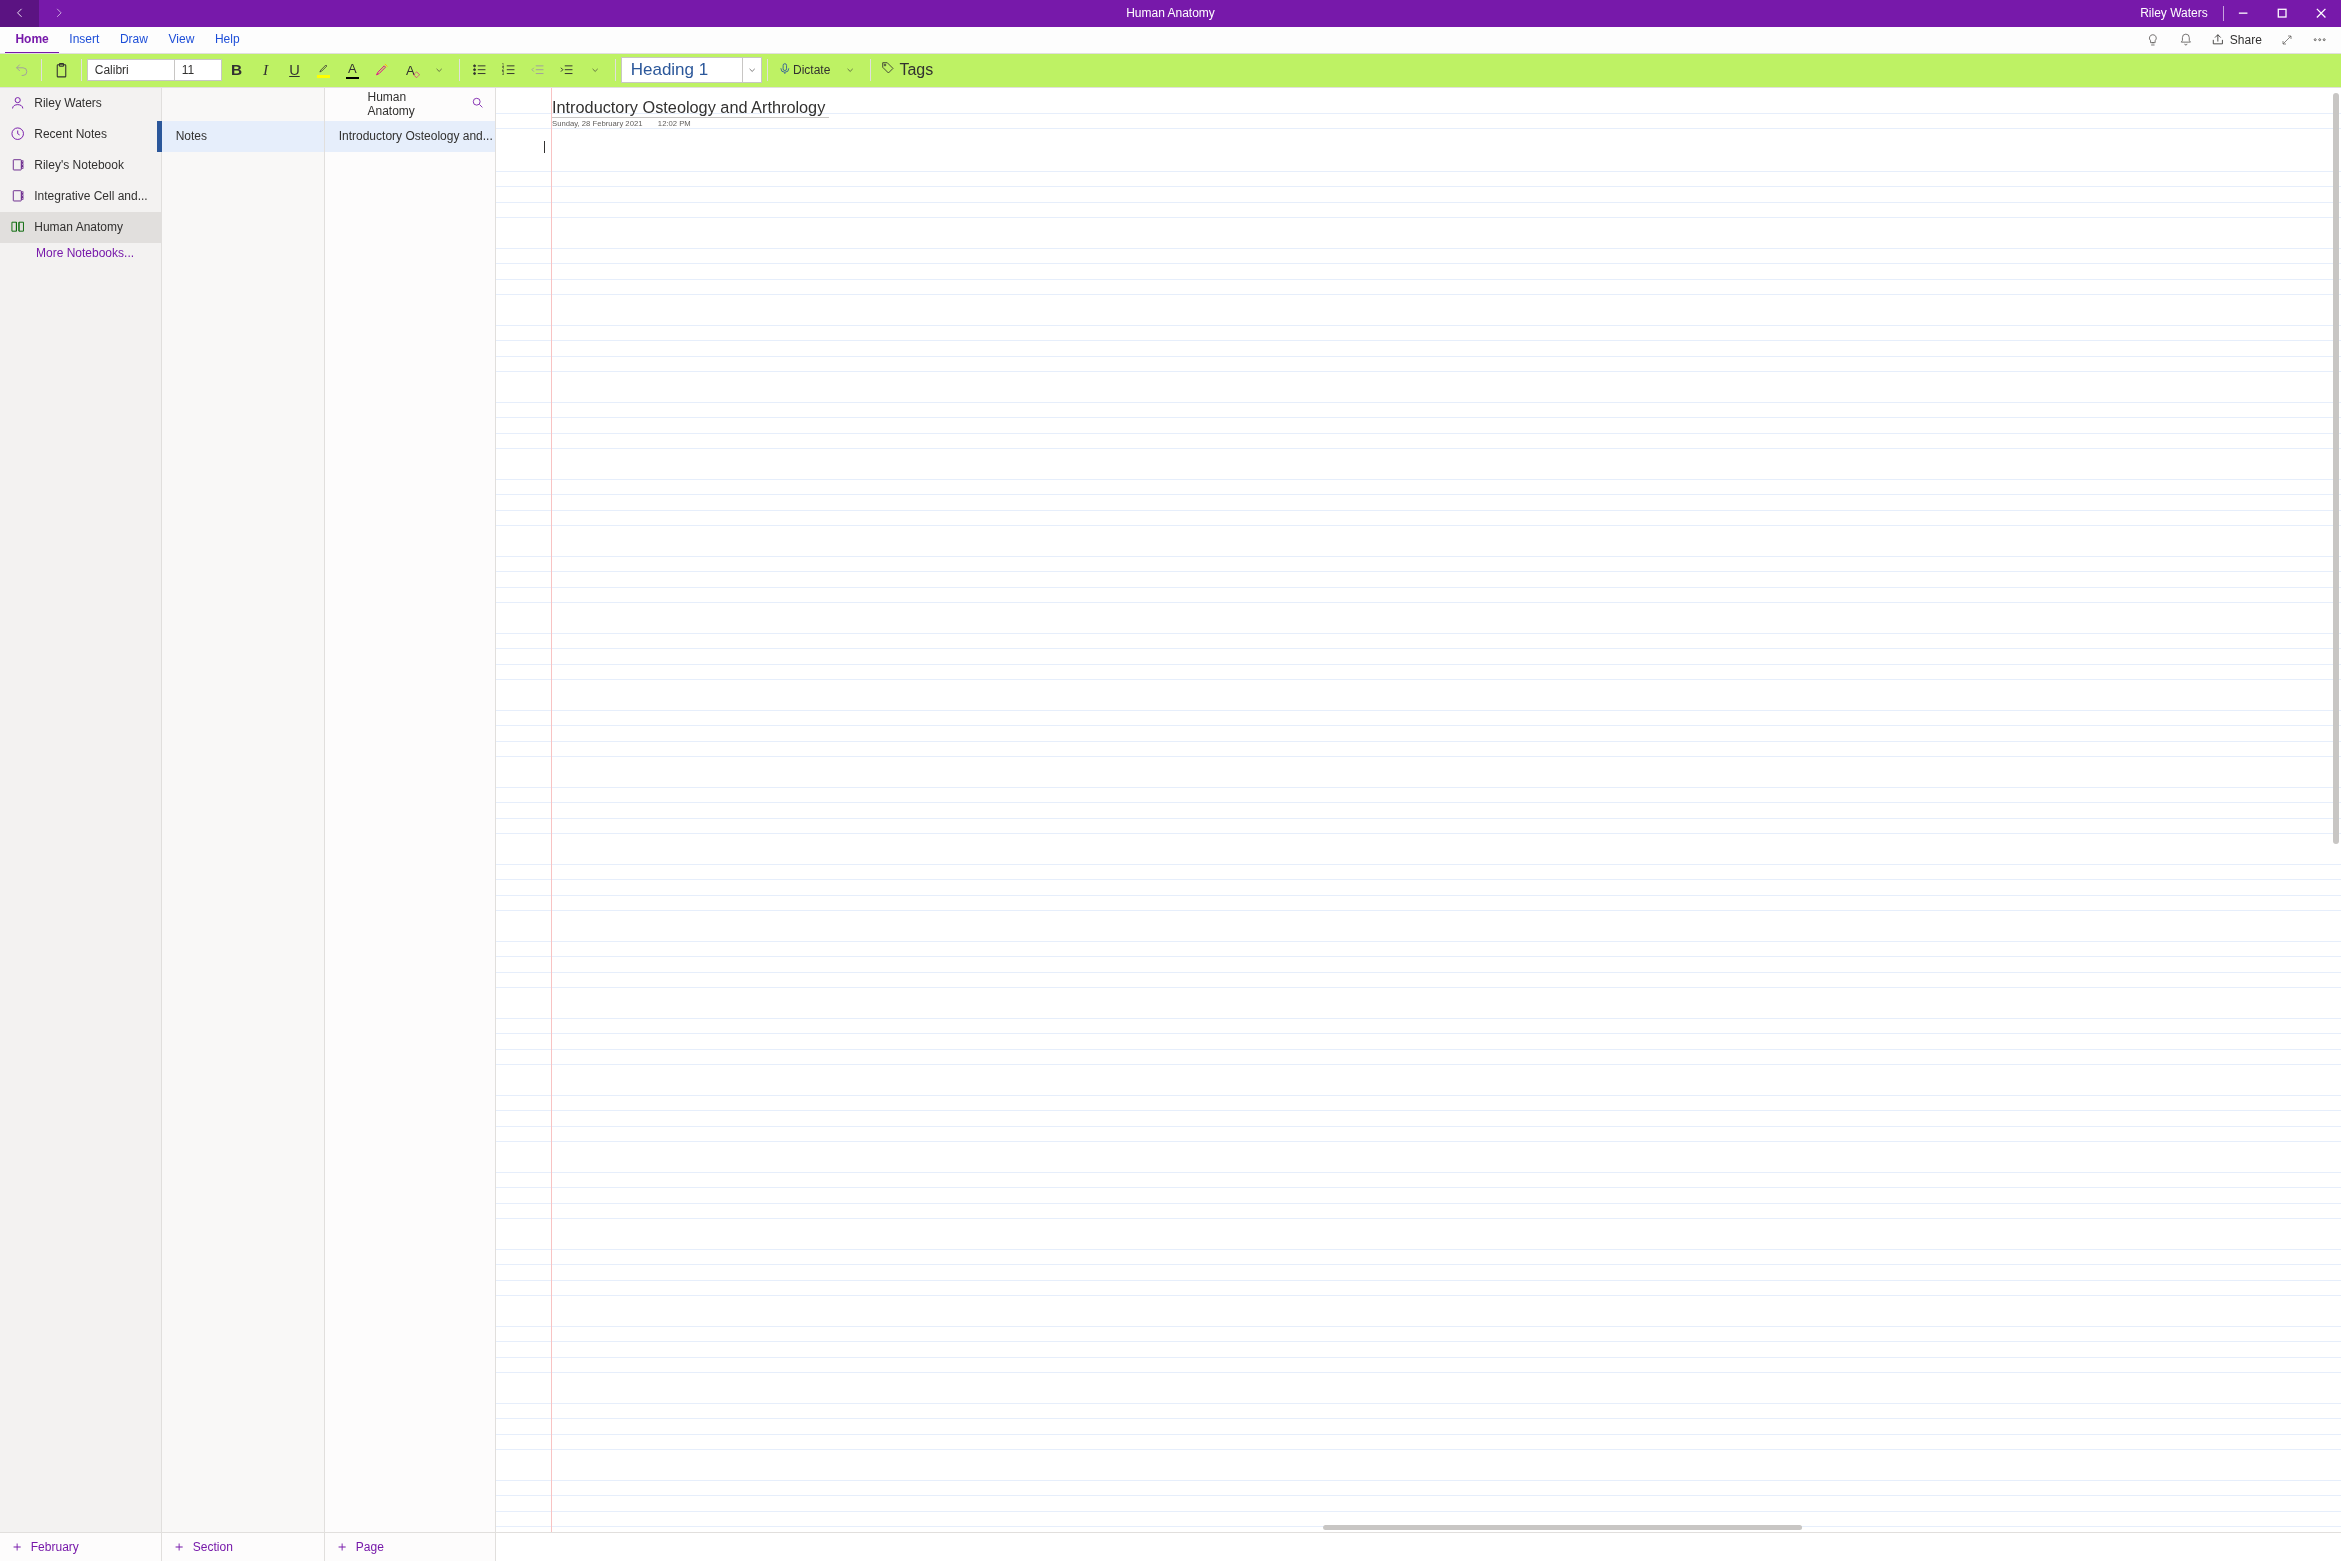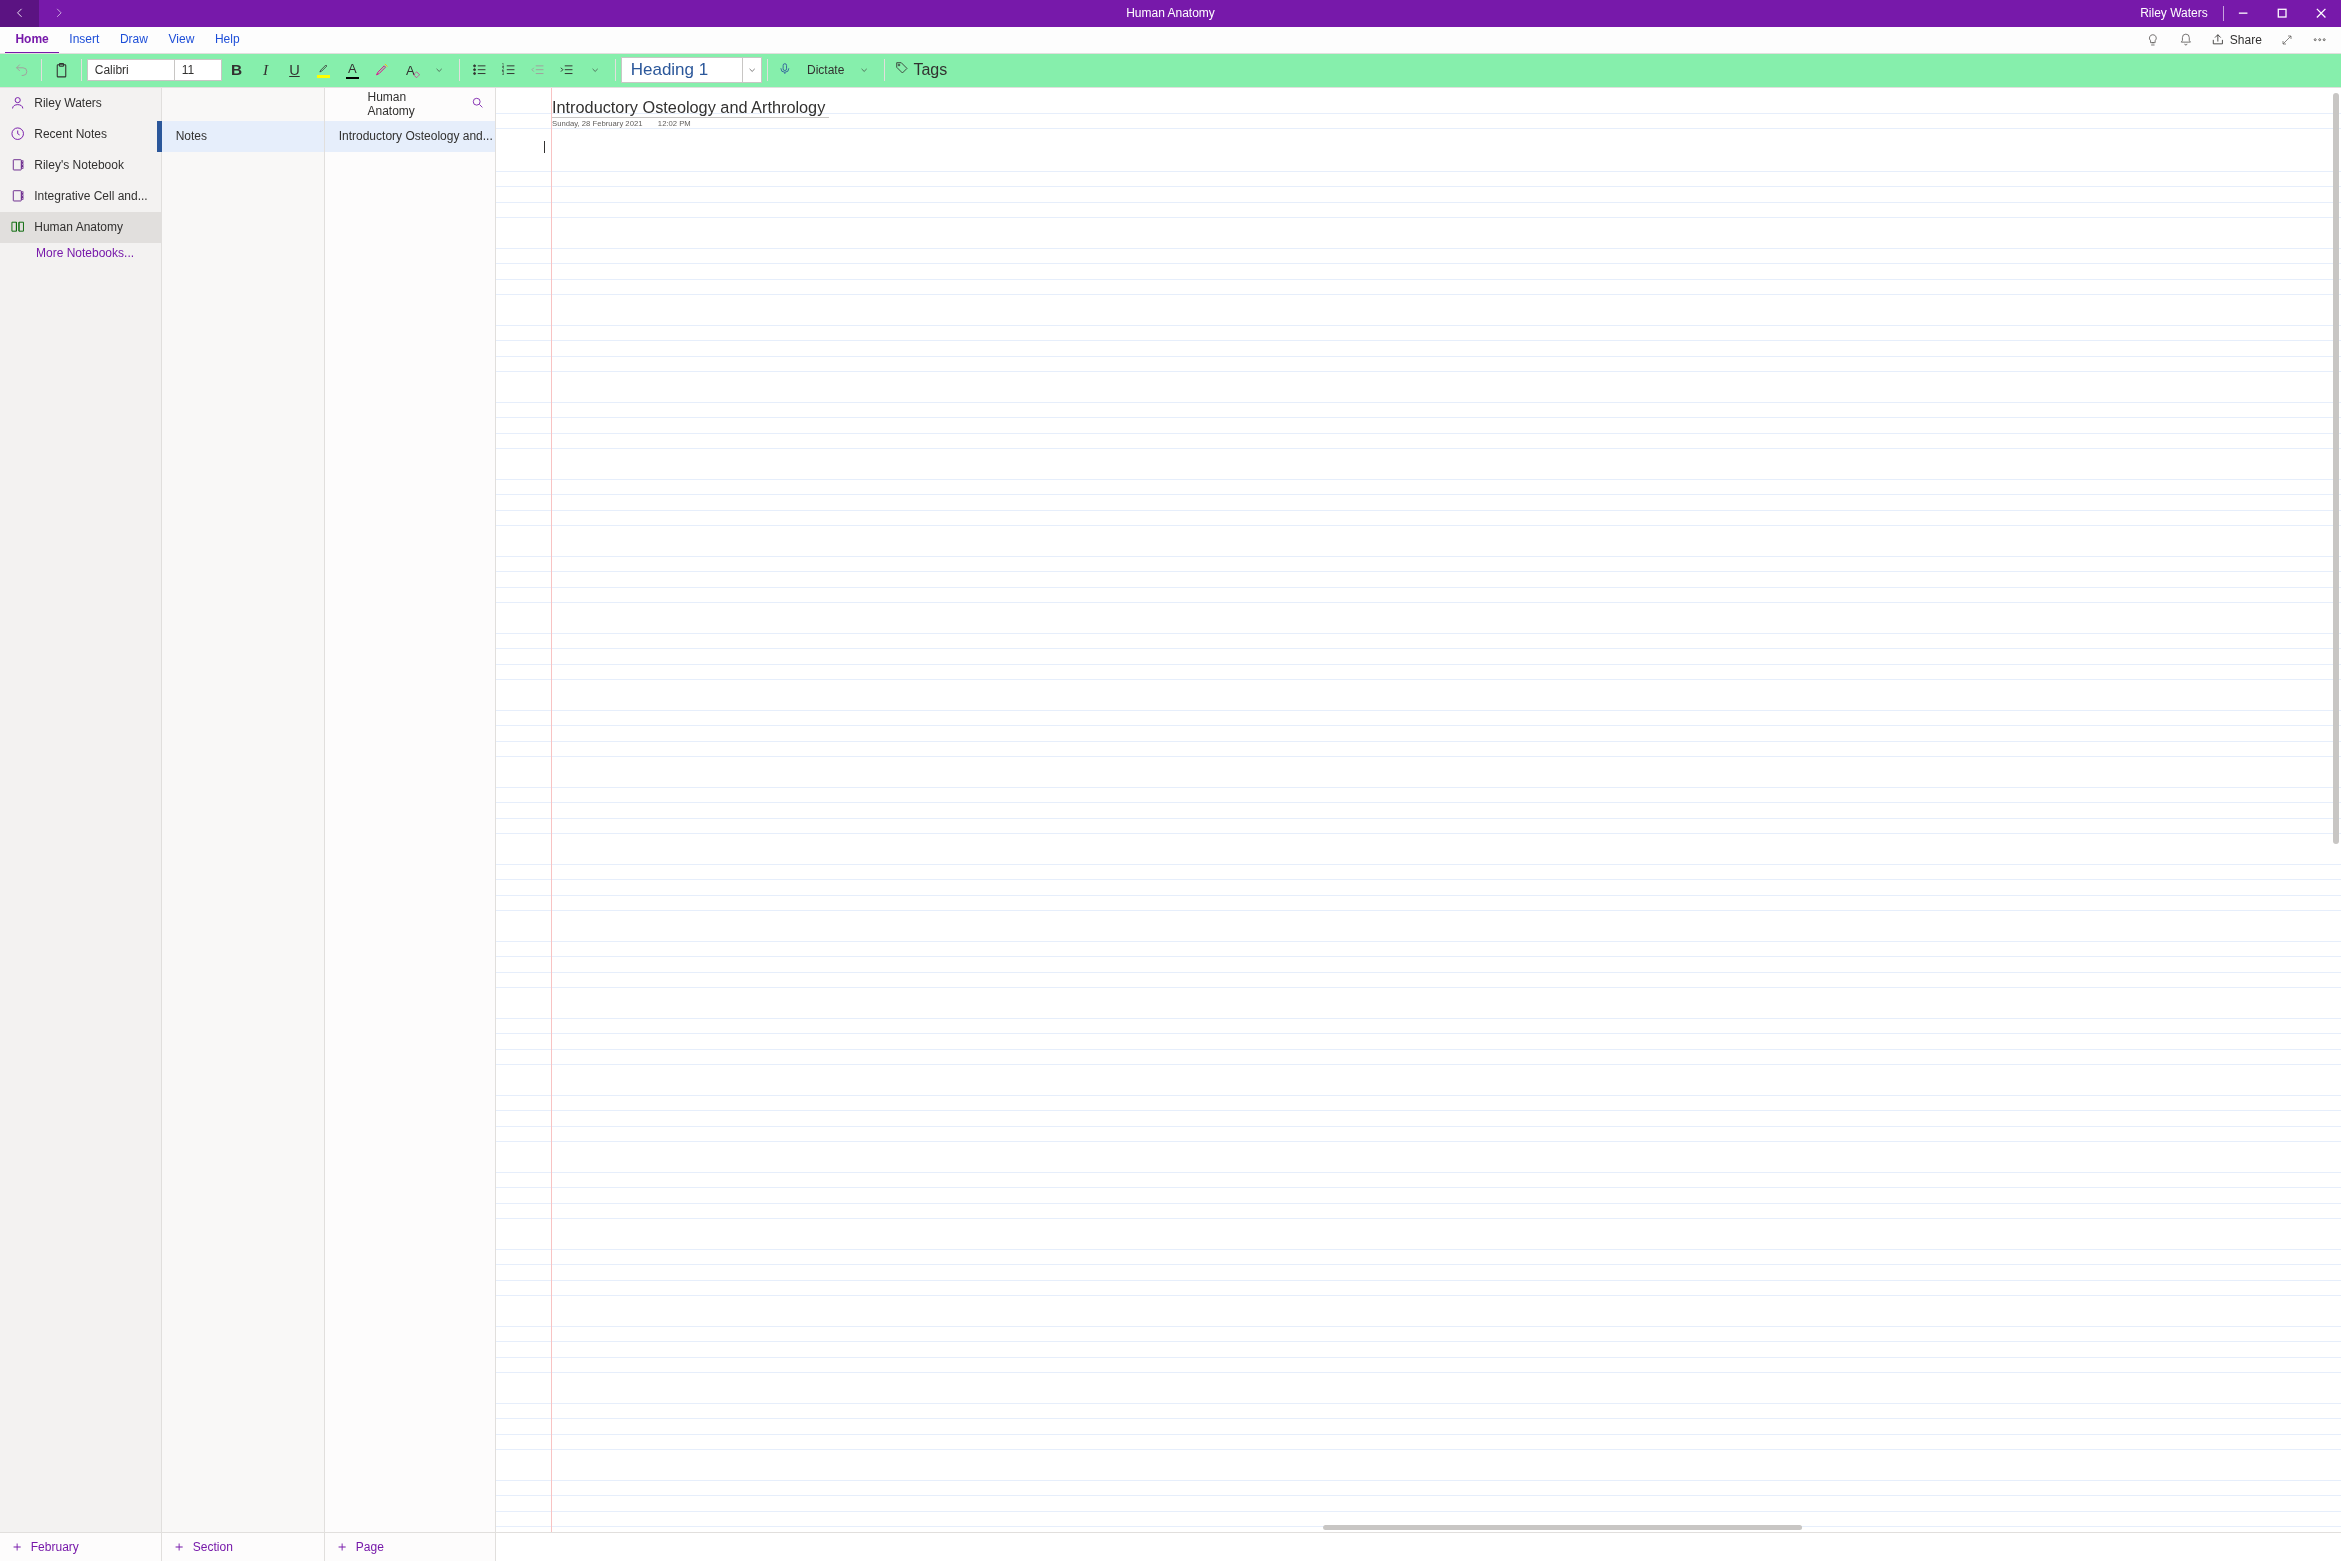--- a/index.html
+++ b/index.html
@@ -35,41 +35,41 @@
     border-bottom: 1.7px solid transparent;
   }
   .tab.active { color:#7719AA; border-bottom: 1.7px solid #7719AA; font-weight:700; }
   .tabs-right { display:flex; align-items:center; height:100%; gap:6.8px; padding-right:3.4px; }
   .tabs-right .iconbtn { width:26px; height:100%; display:flex; align-items:center; justify-content:center; color:#605e5c; }
   .tabs-right .share { display:flex; align-items:flex-start; gap:5.1px; padding:0 5.1px; font-size:12px; color:#323130; }
 
   
   .ribbon {
     height: 34px; display:flex; align-items:center; padding: 0 6.8px; gap: 0;
-    border-bottom: 0.9px solid #e1dfdd; background:#86efac;
+    border-bottom: 0.9px solid #e1dfdd; background:#bef264;
   }
   .grp { display:flex; align-items:center; height:100%; }
   .vsep { width:0.9px; height:22px; background:#e1dfdd; margin: 0 5.1px; }
   .tool {
     min-width:29px; height:29px; display:flex; align-items:center; justify-content:center;
     color:#323130; font-size:13.7px; border-radius:1.7px;
   }
   .font-name, .font-size {
     height:22px; border:0.9px solid #c8c6c4; background:#fff; font-size:12px; padding: 0 6.8px;
     display:flex; align-items:center;
   }
   .font-name { width:87px; border-right:none; }
   .font-size { width:48px; }
   .style-box {
     display:flex; align-items:center; height:26px; border:0.9px solid #c8c6c4; background:#fff;
   }
   .style-box .style-label { padding:0 8.6px; font-size:17px; color:#2B579A; min-width:120px; }
   .style-box .style-caret { width:19px; height:100%; border-left:0.9px solid #c8c6c4;
     display:flex; align-items:center; justify-content:center; }
-  .dictate { display:flex; align-items:center; gap:15px; padding:0 5.1px; font-size:12px;justify-content:flex-end; }
+  .dictate { display:flex; align-items:center; gap:1px; padding:0 5.1px; font-size:12px;justify-content:flex-end; }
   .tags { display:flex; align-items:center; gap:5.1px; padding:0 5.1px; font-size:16px; }
   .highlight-bar { width:13.7px; height:2.6px; background:#ffff00; }
   .fontcolor-bar { width:13.7px; height:2.6px; background:#000; }
   .underline-a { text-decoration: underline; }
   .mic-icon { color:#2B579A; }
 
   
   .main { flex:1; display:flex; min-height:0; }
 
   

